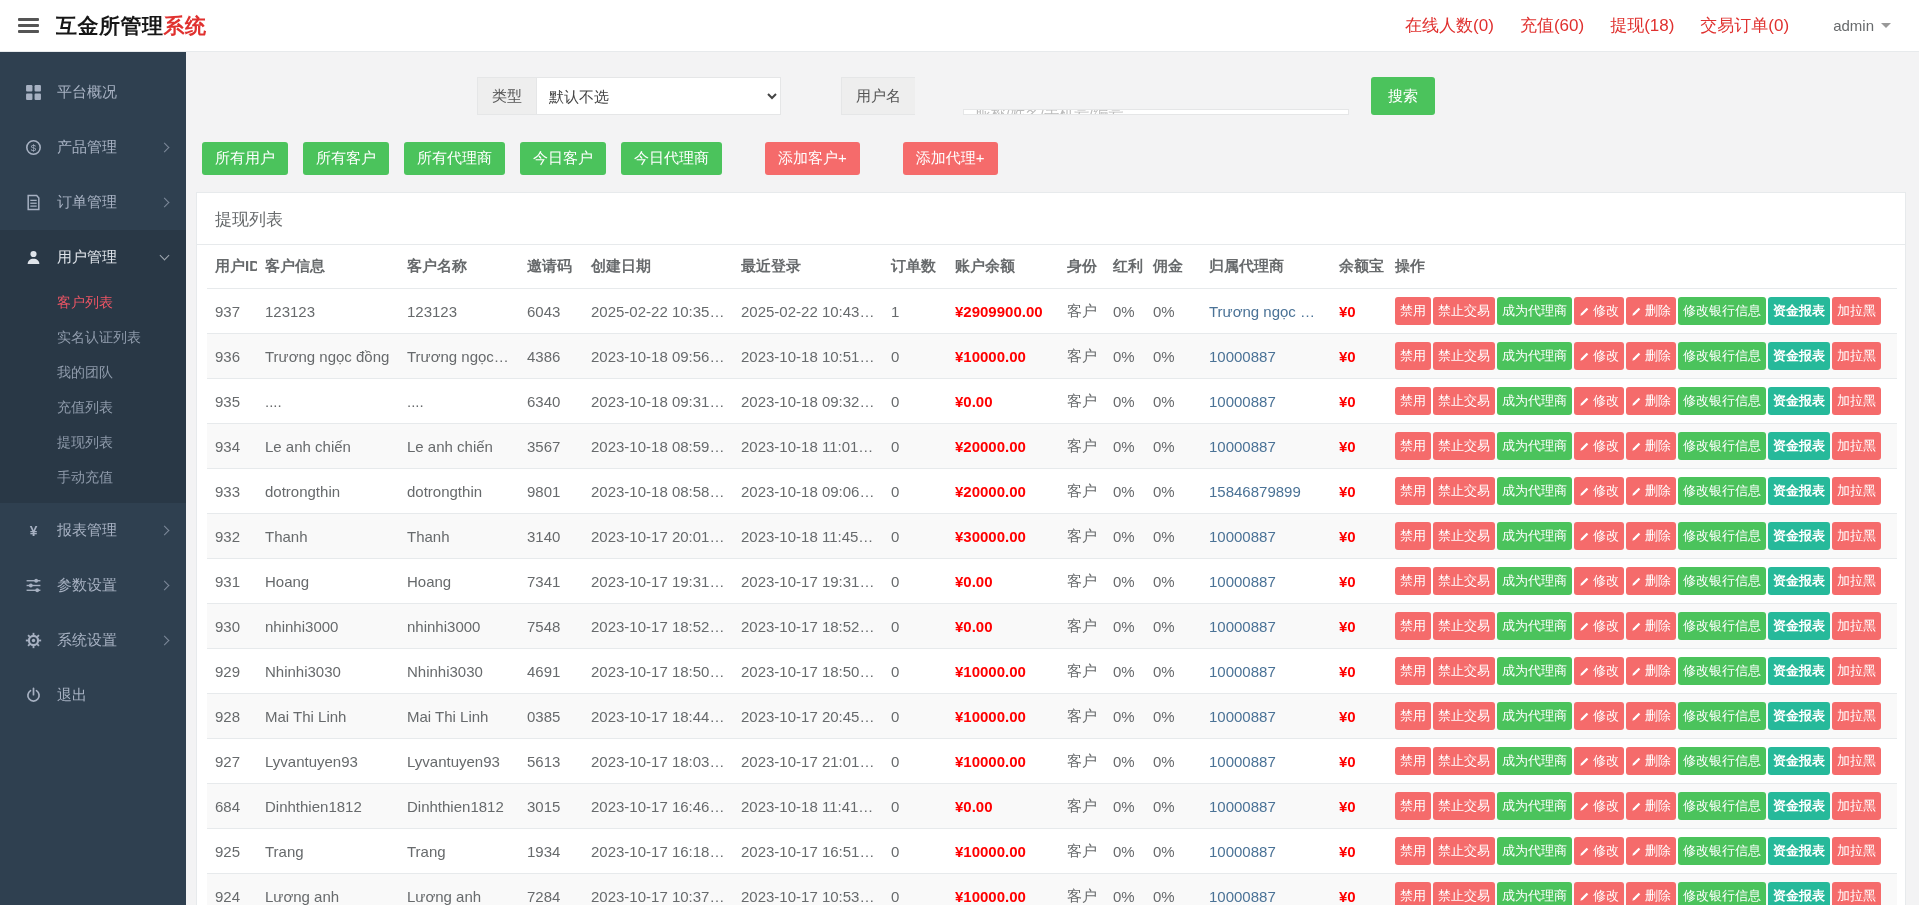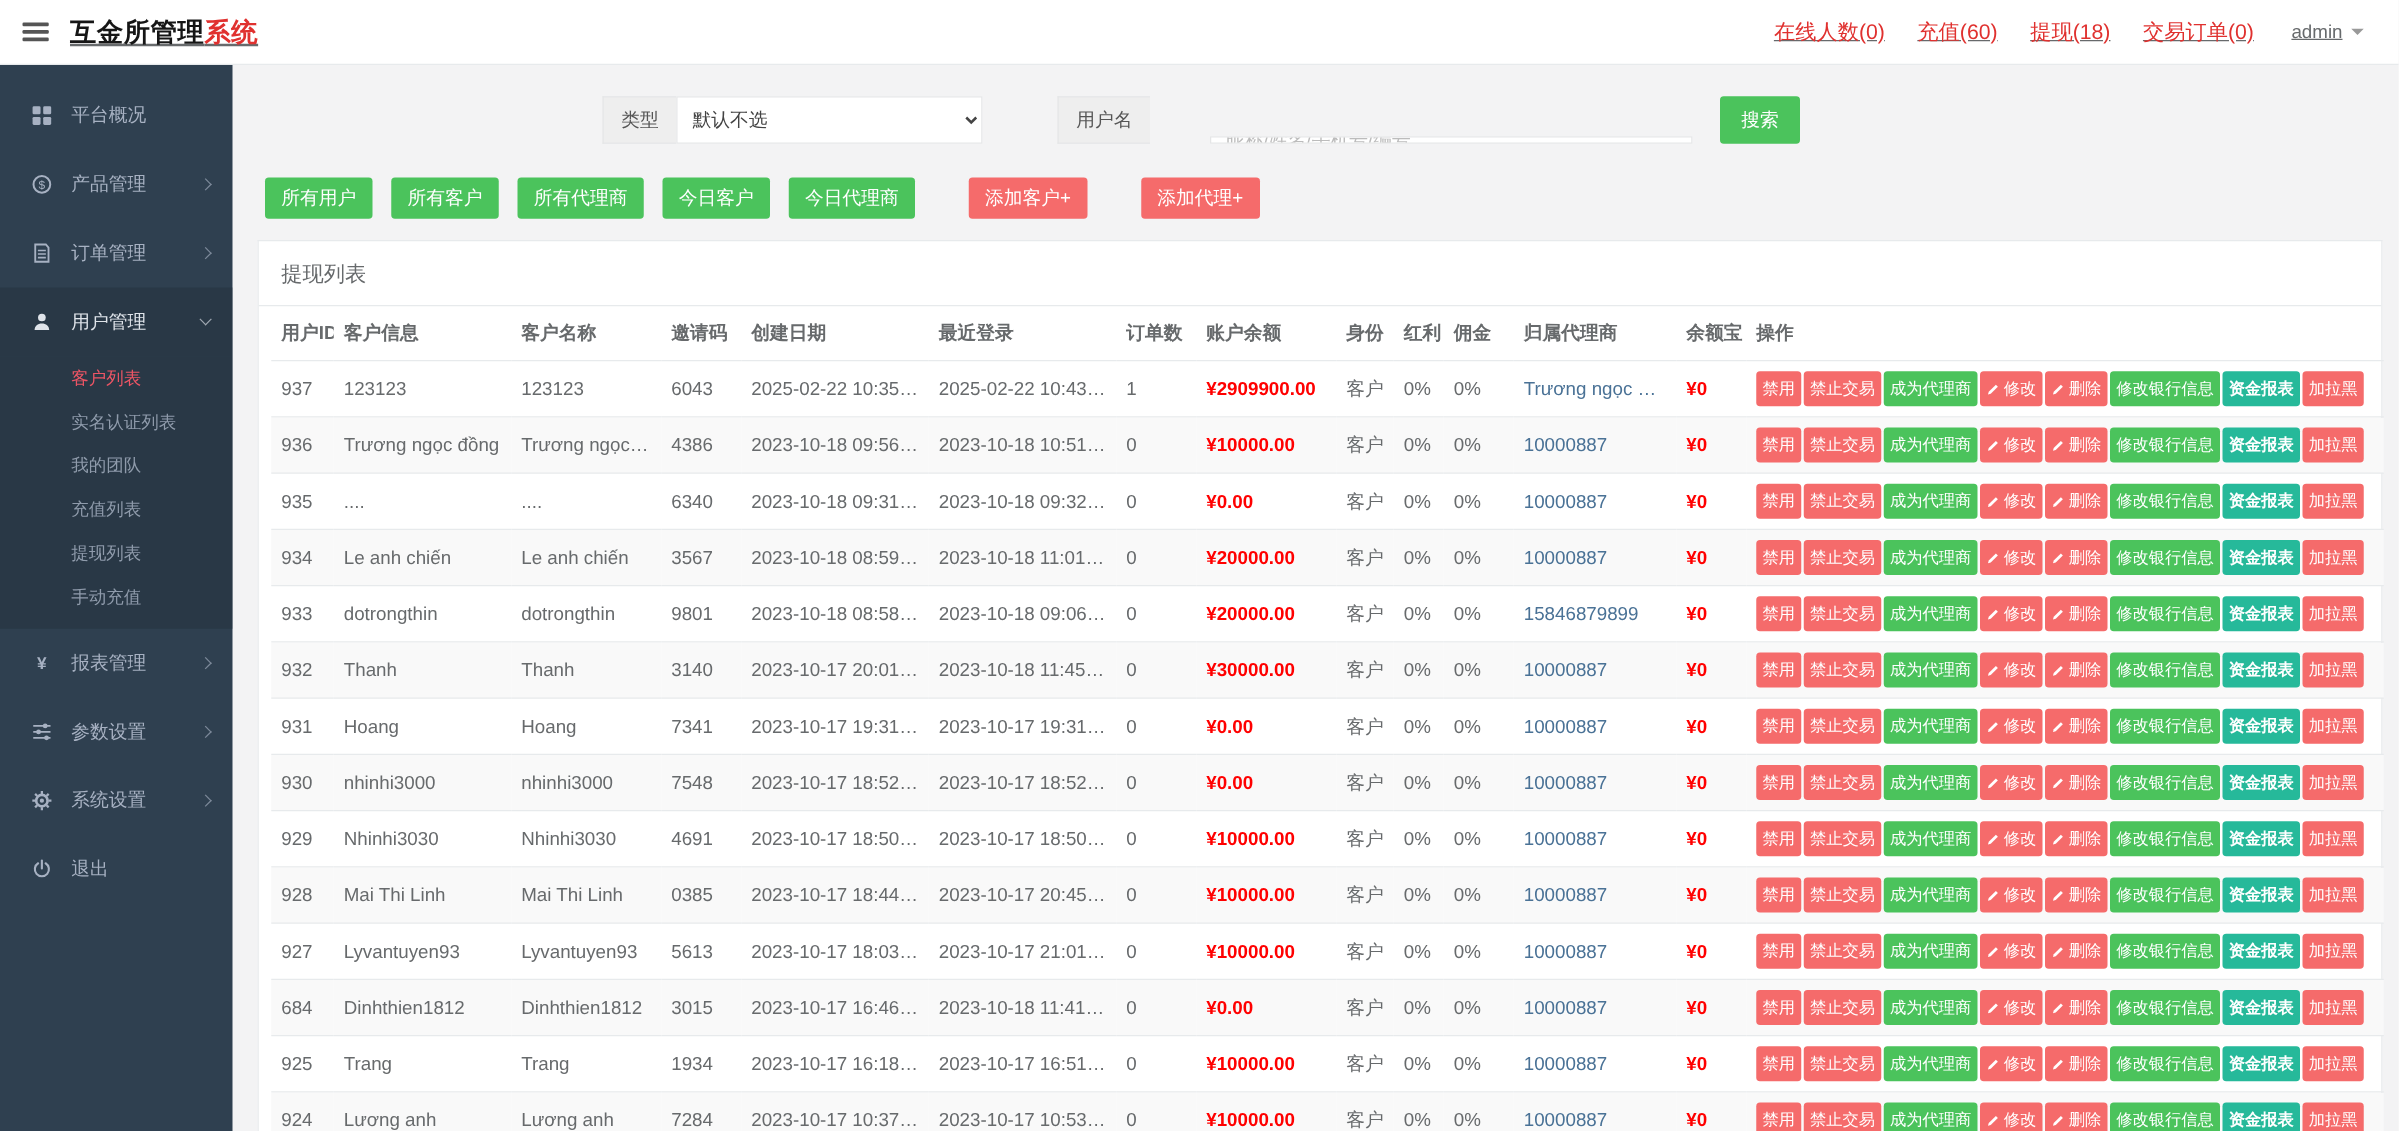--- a/index.html
+++ b/index.html
@@ -5,46 +5,46 @@
   * { box-sizing: border-box; margin: 0; padding: 0; }
   html, body { width: 1919px; height: 905px; overflow: hidden; }
   body {
     font-family: "Liberation Sans", "DejaVu Sans", sans-serif;
     background: #f3f3f4;
     color: #676a6c;
   }
   
   .topbar {
     height: 52px; background: #fff; border-bottom: 1px solid #e7eaec;
-    display: flex; align-items: center; padding: 0 28px 0 18px; text-decoration: underline;
+    display: flex; align-items: center; padding: 0 28px 0 18px;
   }
   .hamburger { width: 21px; display: flex; flex-direction: column; gap: 3px; cursor: pointer; }
   .hamburger span { height: 3px; background: #555; border-radius: 1px; }
   .brand { margin-left: 17px; font-size: 21px; font-weight: 700; color: #161616; letter-spacing: .5px; }
   .brand .accent { color: var(--accent-red); }
   .topbar-stats { margin-left: auto; display: flex; gap: 26px; align-items: center; }
   .stat { color: var(--accent-red); font-size: 17px; text-decoration: none; cursor: pointer; white-space: nowrap; }
-  .user-menu { margin-left: 30px; display: flex; align-items: center; gap: 7px; cursor: pointer; font-size: 15px; color: #676a6c; }
+  .user-menu { margin-left: 44px; display: flex; align-items: center; gap: 7px; cursor: pointer; font-size: 15px; color: #676a6c; }
   .caret { width: 0; height: 0; border-left: 5px solid transparent; border-right: 5px solid transparent; border-top: 5px solid #999; }
   
   .layout { display: flex; height: 853px; }
   .sidebar { width: 186px; background: var(--sidebar-bg); flex: none; overflow: hidden; }
   .menu { padding-top: 13px; }
   .nav-item { height: 55px; display: flex; align-items: center; padding: 0 18px 0 25px; color: #a7b1c2; font-size: 15px; cursor: pointer; }
   .nav-item.active { background: var(--sidebar-active-bg); color: #dfe4ea; text-align: center; }
   .nav-icon { width: 20px; margin-right: 12px; display: inline-flex; }
   .nav-icon svg { width: 17px; height: 17px; }
   .nav-label { flex: none; }
   .chev { margin-left: auto; width: 7px; height: 7px; border-right: 1.6px solid currentColor; border-bottom: 1.6px solid currentColor; transform: rotate(-45deg); opacity: .65; }
   .chev.down { transform: rotate(45deg); margin-top: -4px; }
   .submenu { background: var(--sidebar-active-bg); padding: 0 0 8px; }
   .submenu-item { height: 35px; line-height: 35px; padding-left: 57px; font-size: 14px; color: #8f9bab; cursor: pointer; }
   .submenu-item.active { color: var(--submenu-active); }
   
-  .content { flex: 1; padding: 0 13px 0 20px; overflow: hidden; }
+  .content { flex: 1; padding: 0 13px 0 10px; overflow: hidden; }
   .filter-bar { display: flex; justify-content: center; align-items: center; margin-top: 25px; padding-right: 190px; }
   .group { display: flex; height: 38px; }
   .addon { display: flex; align-items: center; padding: 0 14px; background: #eee; border: 1px solid #e5e6e7; border-right: none; font-size: 15px; color: #555; white-space: nowrap; }
   .type-select { width: 245px; border: 1px solid #e5e6e7; background: #fff; font-size: 15px; color: #444; padding: 0 8px; outline: none; border-radius: 0; }
   .username-input { width: 386px; border: 1px solid #e5e6e7; padding: 0 12px; font-size: 15px; color: #444; outline: none; margin-top: 32px; }
   .username-input::placeholder { color: #bcbcbc; }
   .group + .group { margin-left: 60px; gap: 48px; }
   .search-btn { height: 38px; margin-left: 22px; padding: 0 17px; background: var(--green); color: #fff; border: none; font-size: 15px; border-radius: 3px; cursor: pointer; }
   .quick-row { margin-top: 27px; padding-left: 6px; display: flex; align-items: center; }
   .btn { height: 33px; padding: 0 13px; border: none; border-radius: 3px; color: #fff; font-size: 15px; cursor: pointer; margin-right: 15px; white-space: nowrap; }

